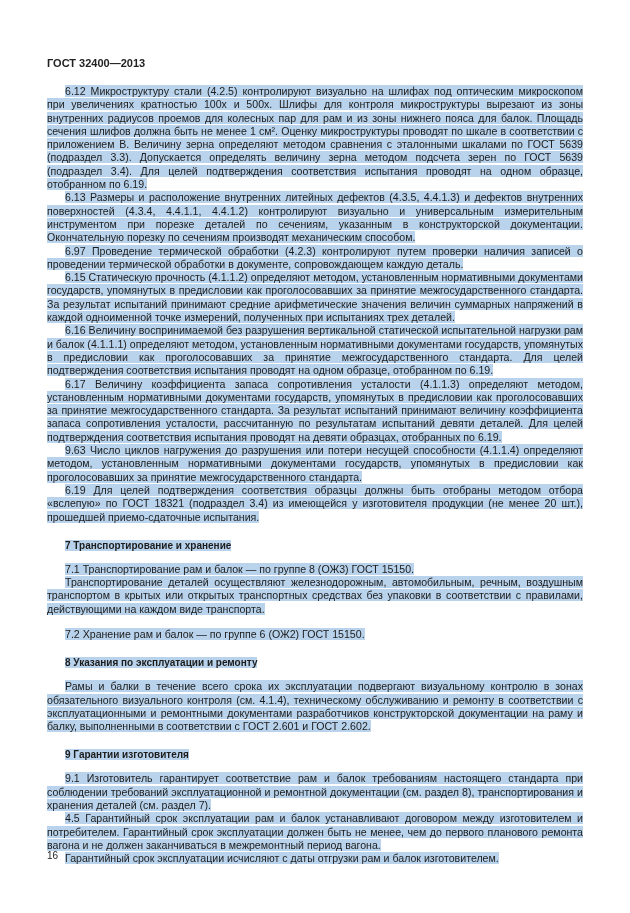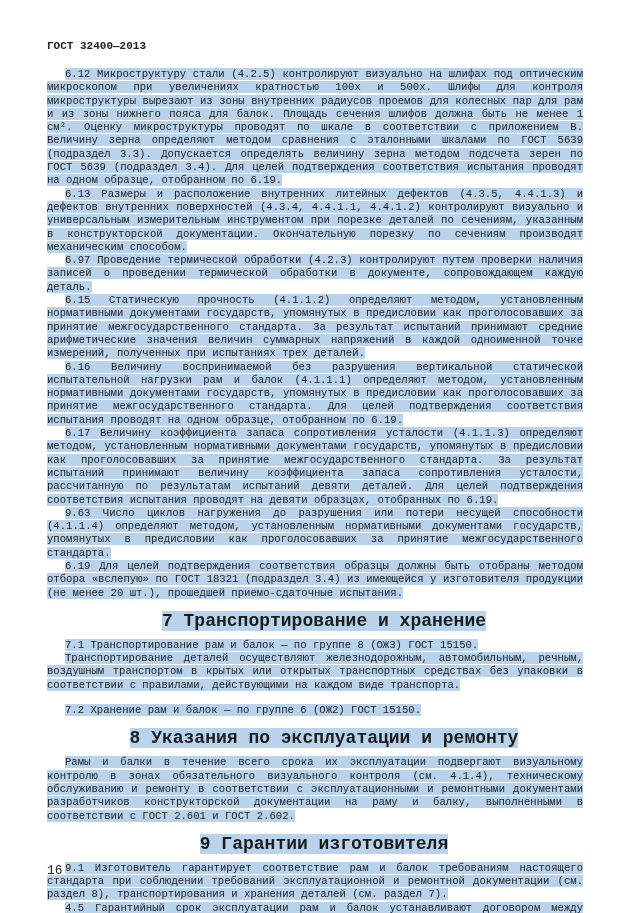--- a/index.html
+++ b/index.html
@@ -9,23 +9,22 @@
     background: #ffffff;
     font-family: "Liberation Sans", sans-serif;
     color: var(--text, #1c1c1c);
     overflow: hidden;
   }
   .page {
     position: relative;
     width: 630px;
     height: 913px;
     box-sizing: border-box;
-    padding: 40px 47px 0 47px;
+    padding: 57px 47px 0 47px;
     background: #ffffff;
-    font-family: Liberation Mono, monospace;
   }
   .doc-header {
     font-size: 11px;
     font-weight: bold;
     color: #222;
     margin-bottom: 16px;
   }
   .body-text {
     font-size: 10.6px;
     line-height: 13.3px;
@@ -33,32 +32,32 @@
   }
   p.para {
     margin: 0;
     text-indent: 18px;
   }
   p.para.gap-top { margin-top: 12px; }
   .sel {
     background: var(--selection, #b9d3ec);
   }
   .heading {
-    font-size: 18px;
+    font-size: 10px;
     font-weight: bold;
     margin: 14px 0 10px 0;
     text-indent: 18px;
     line-height: 15px;
-    text-align: center;
+    text-align: left;
   }
   .page-number {
     position: absolute;
     left: 47px;
-    bottom: 35px;
-    font-size: 13px;
+    bottom: 52px;
+    font-size: 10px;
     color: #222;
   }
 </style>
 </head>
 <body>
 
 <div class="page">
 
   <div class="doc-header">ГОСТ 32400—2013</div>
 

